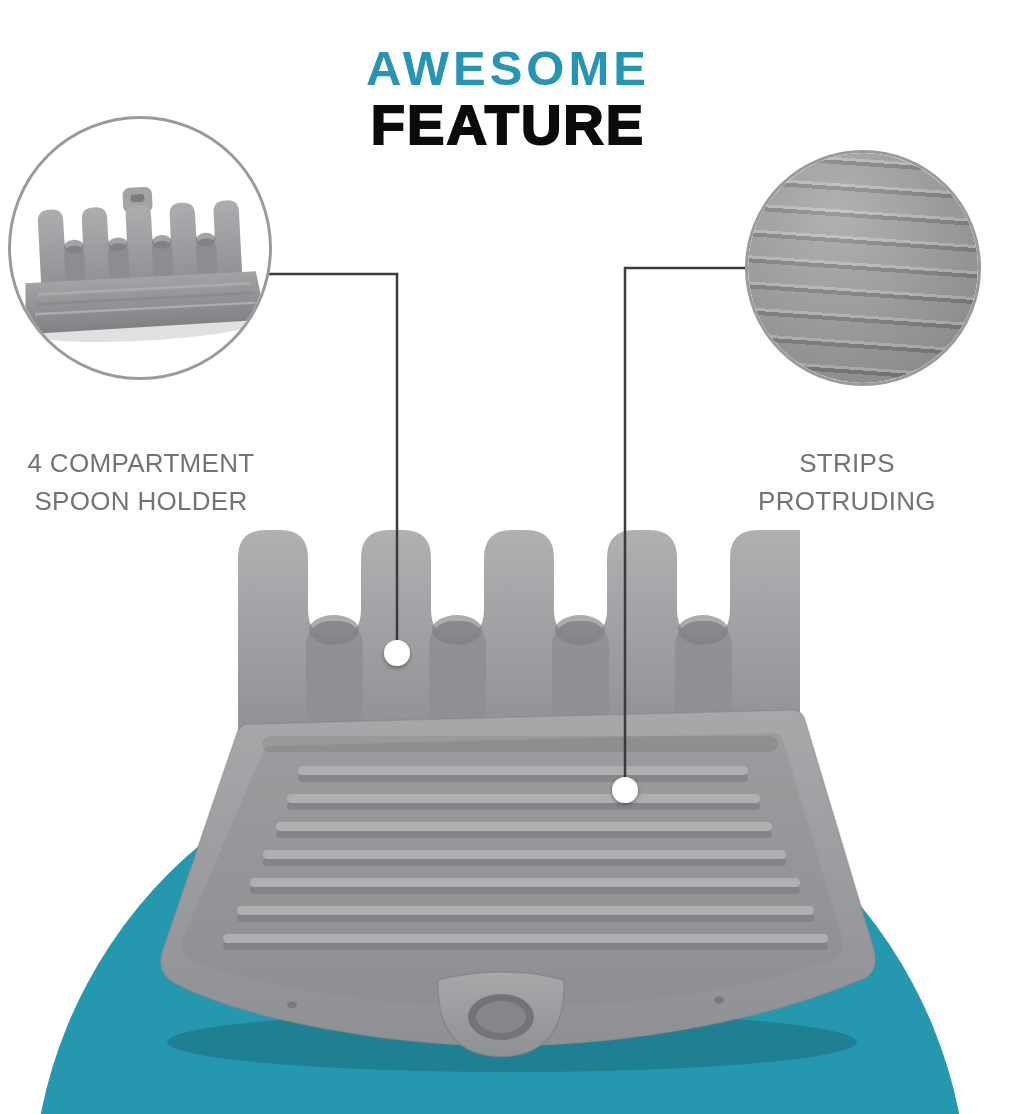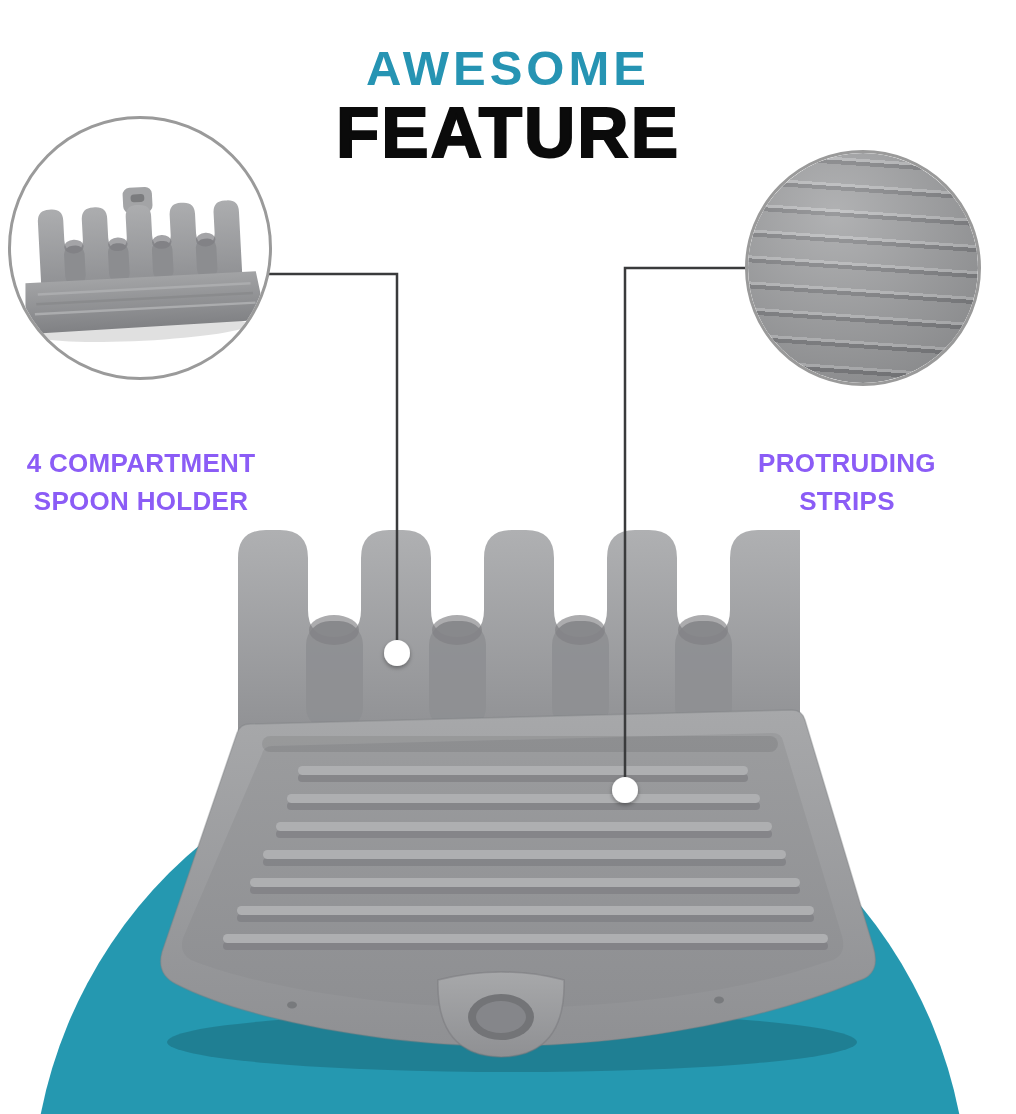--- a/index.html
+++ b/index.html
@@ -12,21 +12,21 @@
     position:absolute;left:32px;top:700px;width:936px;height:936px;
     border-radius:50%;background:#2598B0;
   }
   
   .eyebrow{
     position:absolute;top:4px;left:0;width:100%;text-align:center;
     font-size:49px;font-weight:700;letter-spacing:4px;color:#2694B3;
   }
   .heading{
     position:absolute;top:56px;left:0;width:100%;text-align:center;
-    font-size:71px;font-weight:900;letter-spacing:2px;color:#0B0B0B;
+    font-size:56px;font-weight:900;letter-spacing:2px;color:#0B0B0B;
     -webkit-text-stroke:2px #0B0B0B;
   }
   
   .inset{
     position:absolute;border-radius:50%;border:3px solid #9A9A9A;
     background:#ffffff;overflow:hidden;box-sizing:border-box;
   }
   .inset-left{left:8px;top:80px;width:264px;height:264px;}
   .inset-right{left:745px;top:114px;width:236px;height:236px;}
   .inset-left svg{display:block;width:100%;height:100%;}
@@ -35,22 +35,22 @@
     background:
       radial-gradient(circle at 38% 26%, rgba(255,255,255,.22), rgba(0,0,0,.10) 80%),
       repeating-linear-gradient(184deg,
         #9B9C9E 0px, #9B9C9E 14px,
         #B5B6B8 14px, #B5B6B8 17px,
         #7D7E81 17px, #7D7E81 21px,
         #9B9C9E 21px, #9B9C9E 26px);
   }
   
   .callout-label{
-    position:absolute;text-align:center;font-weight:700;font-size:26px;
-    line-height:38px;color:#8b5cf6;letter-spacing:.3px;
+    position:absolute;text-align:center;font-weight:400;font-size:26px;
+    line-height:38px;color:#737373;letter-spacing:.3px;
   }
   .label-left{left:16px;top:408px;width:250px;}
   .label-right{left:758px;top:408px;width:178px;}
   .label-line{display:block;}
   
   .layer{position:absolute;left:0;top:0;width:1016px;height:1114px;}
 </style>
 </head>
 <body>
 
@@ -177,17 +177,17 @@
 
   <div class="inset inset-right">
     <div class="strips-texture"></div>
   </div>
 
   <div class="callout-label label-left">
     <span class="label-line">4 COMPARTMENT</span>
     <span class="label-line">SPOON HOLDER</span>
   </div>
   <div class="callout-label label-right">
+    <span class="label-line">STRIPS</span>
     <span class="label-line">PROTRUDING</span>
-    <span class="label-line">STRIPS</span>
   </div>
 
 </div>
 
 </body></html>

